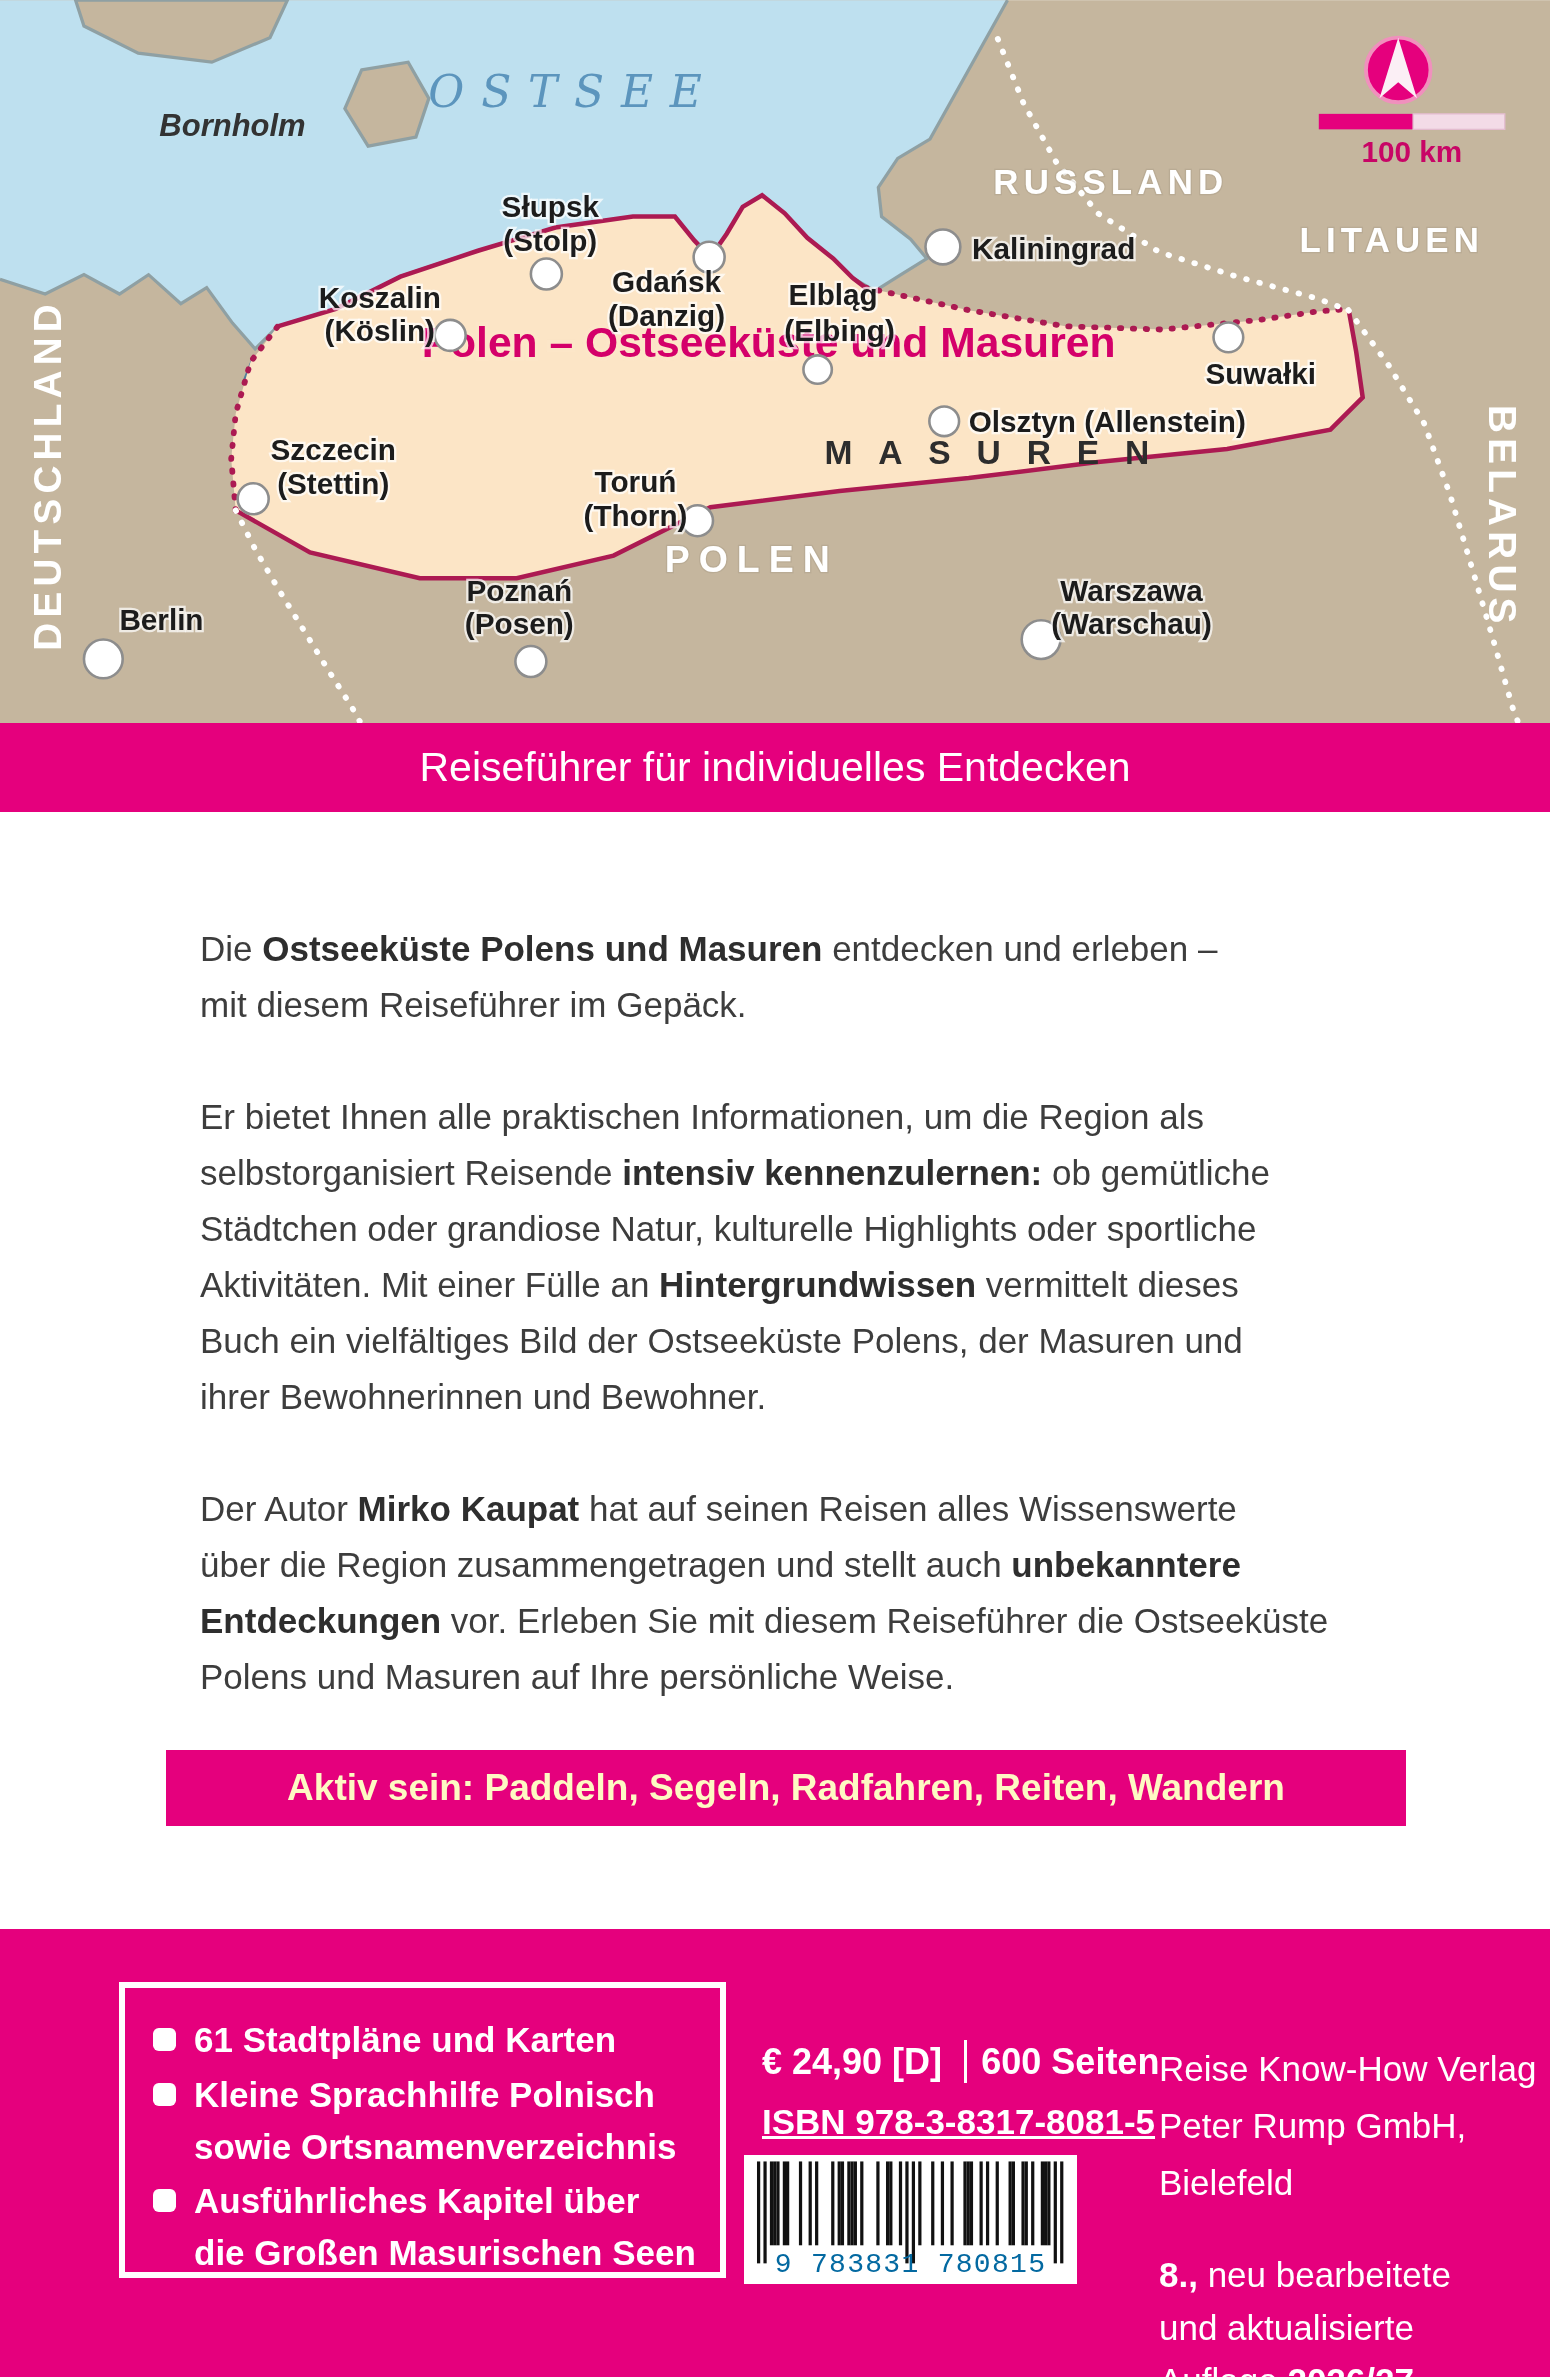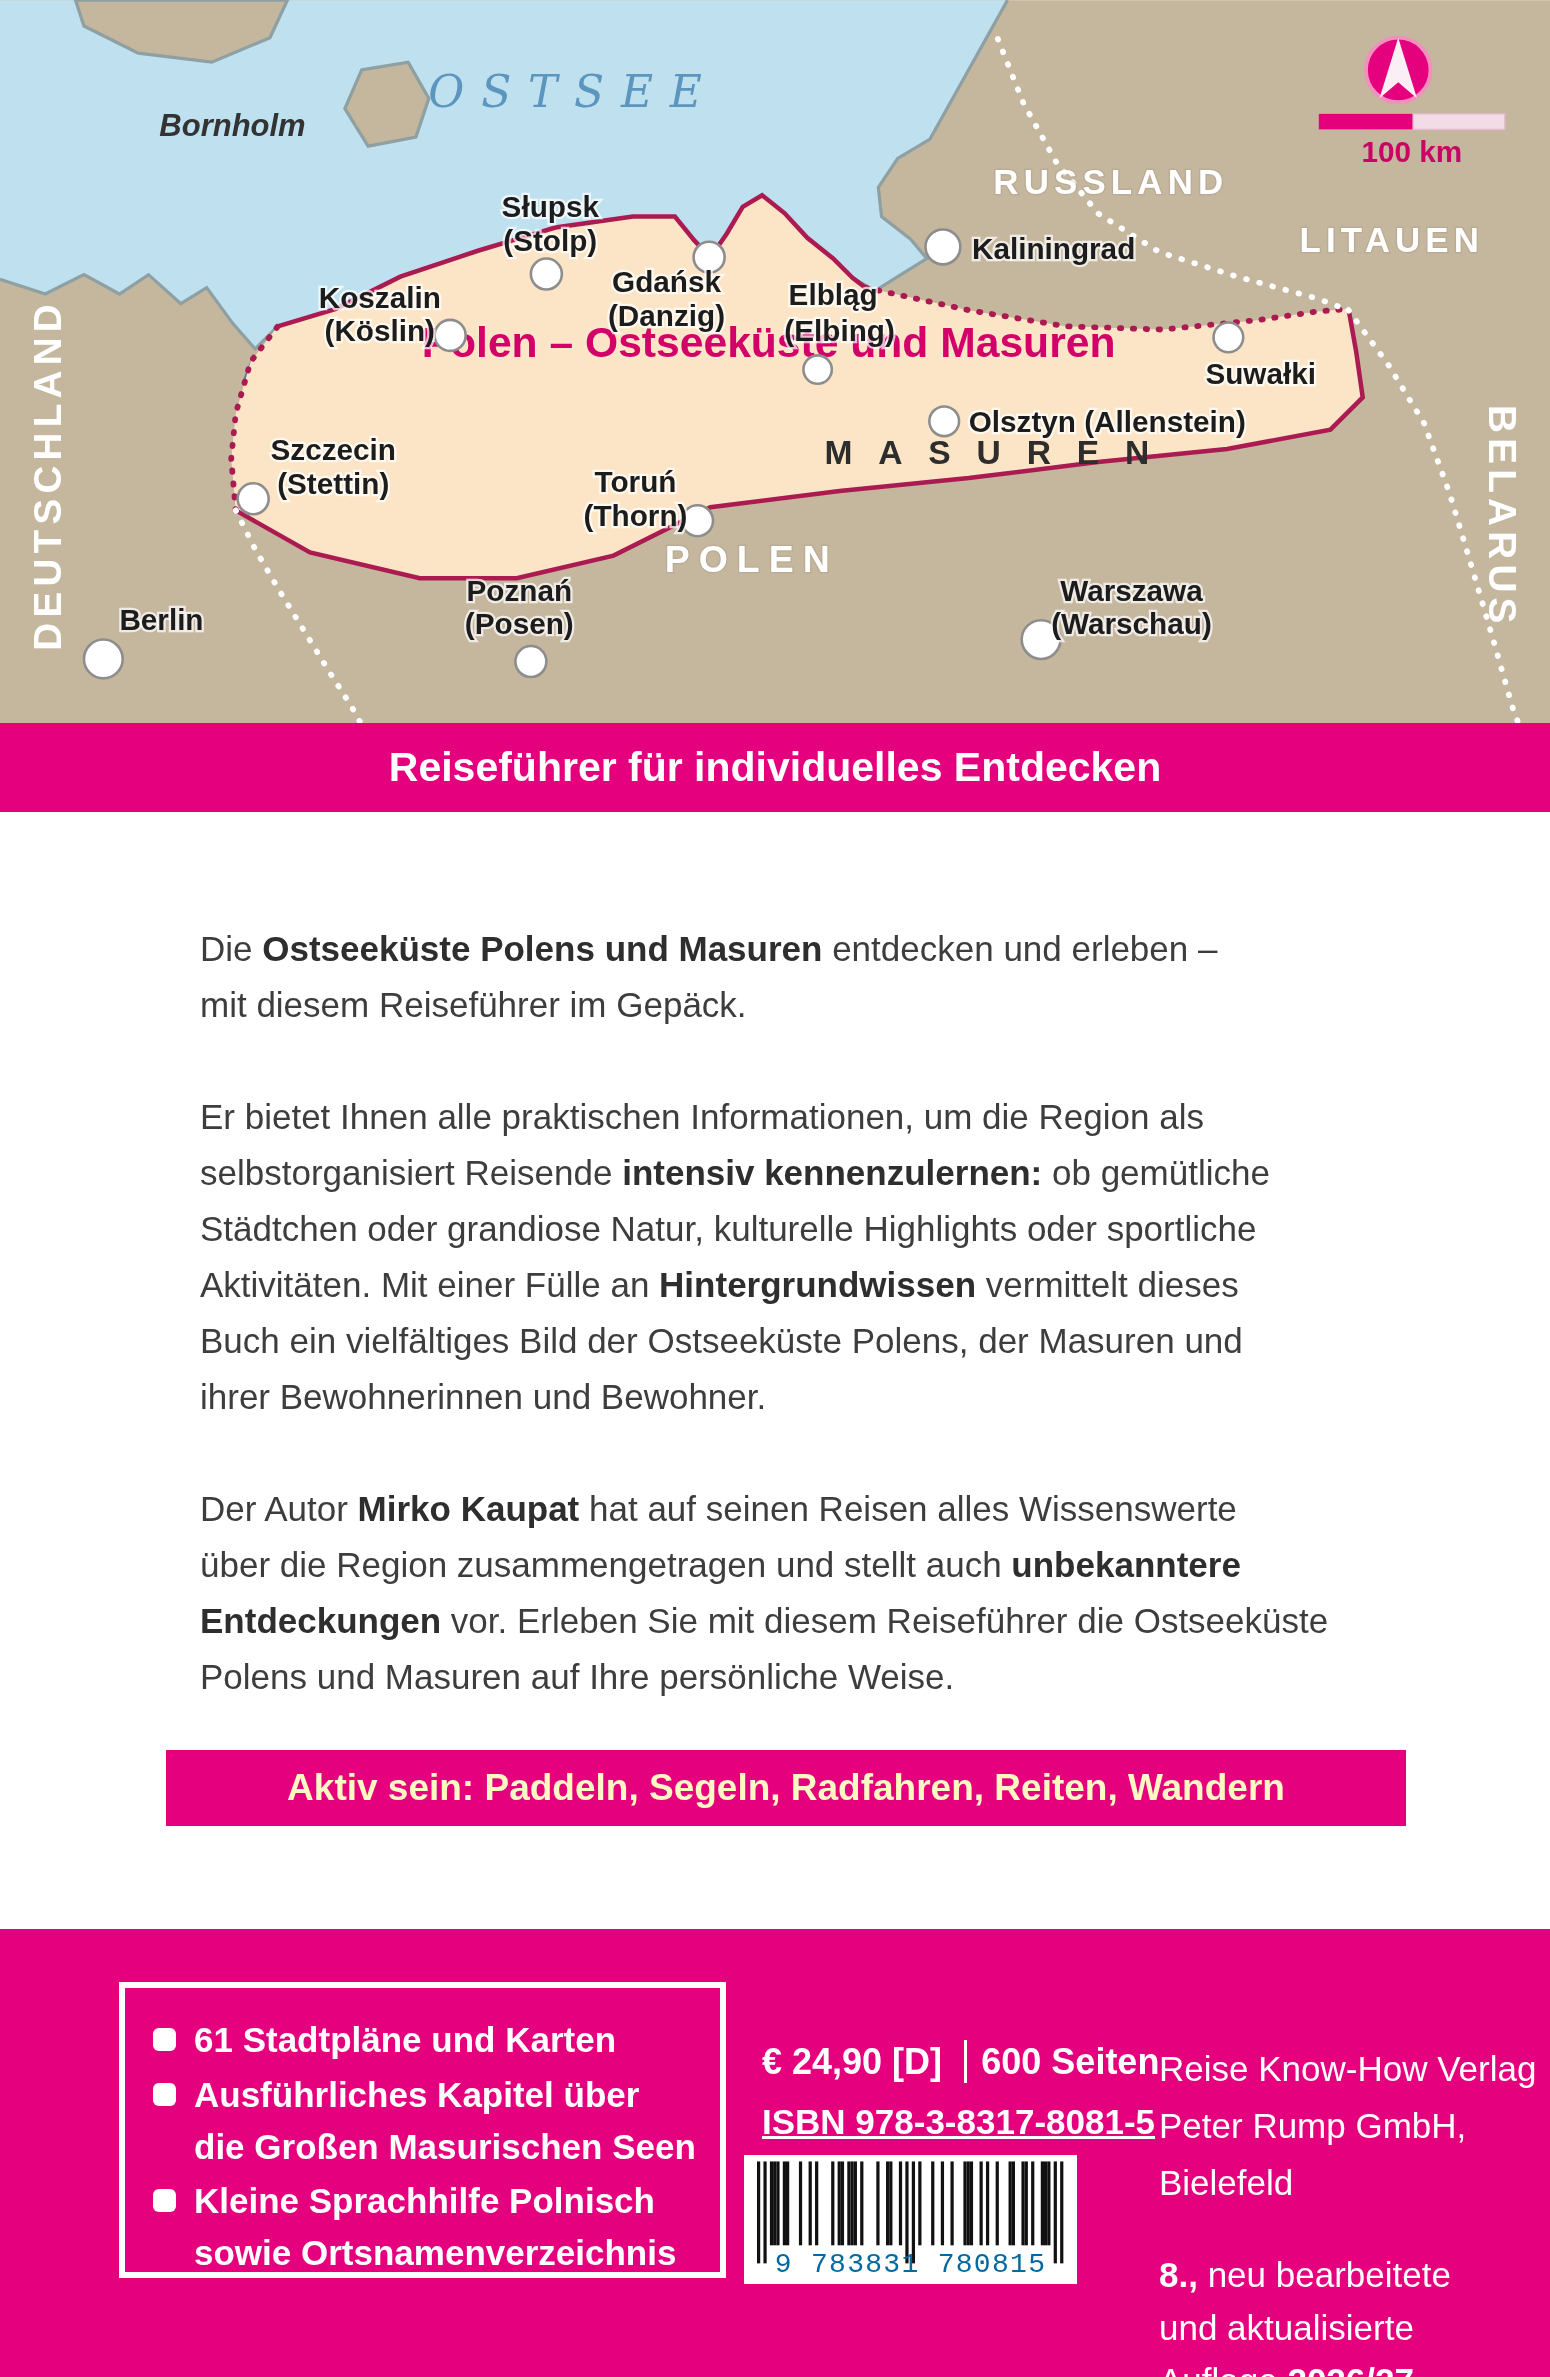--- a/index.html
+++ b/index.html
@@ -19,21 +19,21 @@
   .sea-label{font:italic 400 68px "DejaVu Serif",serif;fill:#5C95BD;letter-spacing:26px;}
   .bornholm-label{font:italic 700 48px "Liberation Sans",sans-serif;fill:#333;
                   paint-order:stroke;stroke:rgba(190,224,239,.85);stroke-width:8px;}
   .map-title{font:700 66px "Liberation Sans",sans-serif;fill:#D4006A;
              paint-order:stroke;stroke:rgba(252,230,200,.9);stroke-width:12px;}
   .scale-label{font:700 46px "Liberation Sans",sans-serif;fill:#C80566;}
 
   
   .banner-discover{position:absolute;left:0;top:723px;width:1550px;height:89px;
                    background:#E5007D;display:flex;align-items:center;justify-content:center;}
-  .banner-discover span{color:#fff;font-size:41px;font-weight:700;}
+  .banner-discover span{color:#fff;font-size:41px;font-weight:400;}
 
   .intro{position:absolute;left:200px;top:813px;width:1163px;padding-top:108px;
          color:#3d3d3d;font-size:35px;line-height:56px;}
   .intro p{margin:0 0 56px 0;}
   .intro b{color:#2e2e2e;}
 
   .banner-active{position:absolute;left:166px;top:1750px;width:1240px;height:76px;
                  background:#E5007D;display:flex;align-items:center;justify-content:center;}
   .banner-active span{color:#fef9c3;font-size:37px;font-weight:700;}
 
@@ -175,25 +175,25 @@
   <div class="bottom">
 
     <div class="features-box">
       <ul>
           <li>
             <span class="bullet-square"></span>
             <span>61 Stadtpläne und Karten</span>
           </li>
           <li>
             <span class="bullet-square"></span>
-            <span>Ausführliches Kapitel über<br>die Großen Masurischen Seen</span>
+            <span>Kleine Sprachhilfe Polnisch<br>sowie Ortsnamenverzeichnis</span>
           </li>
           <li>
             <span class="bullet-square"></span>
-            <span>Kleine Sprachhilfe Polnisch<br>sowie Ortsnamenverzeichnis</span>
+            <span>Ausführliches Kapitel über<br>die Großen Masurischen Seen</span>
           </li>
         </ul>
     </div>
 
     <div class="purchase">
       <div class="price-row">
         <span>€ 24,90 [D]</span>
         <span class="price-divider"></span>
         <span>600 Seiten</span>
       </div>

